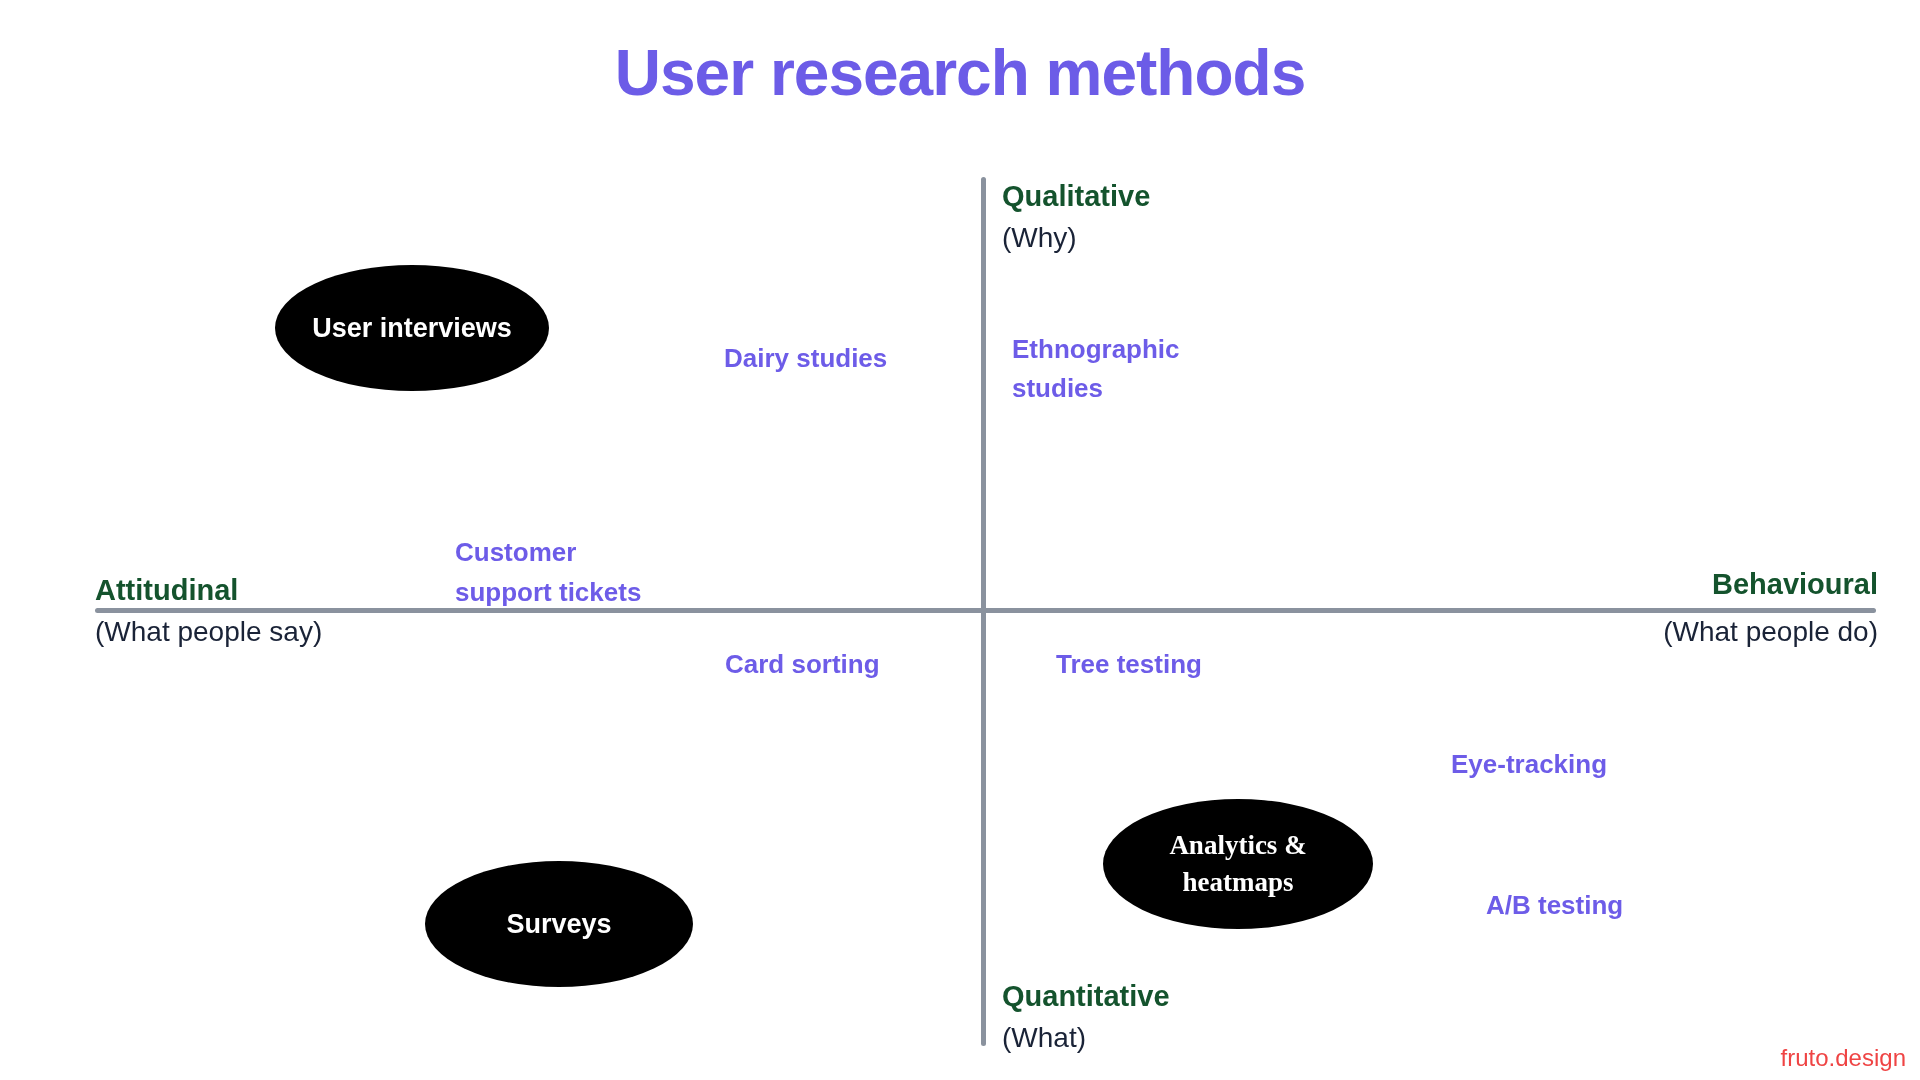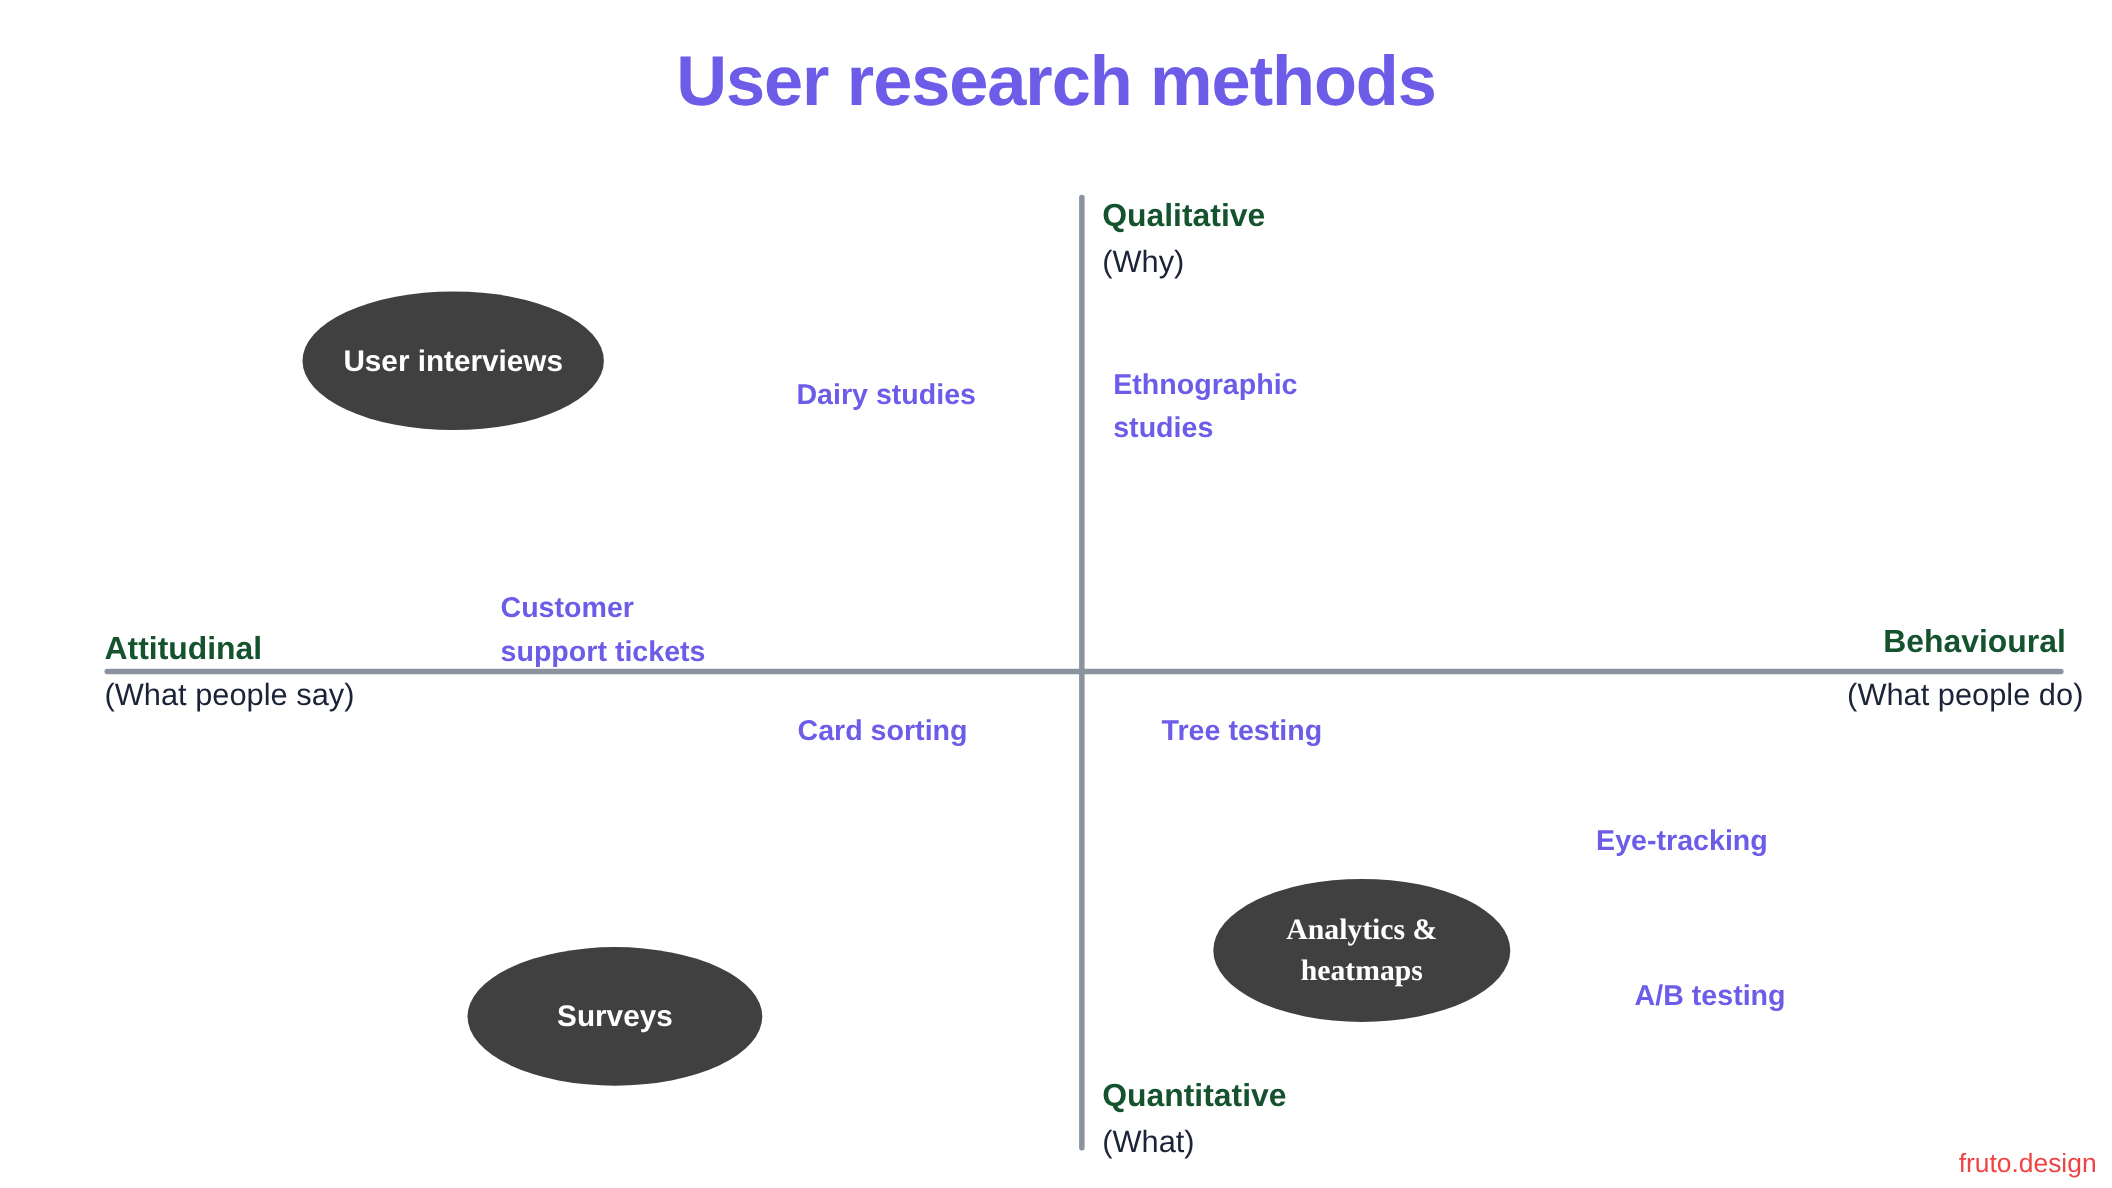--- a/index.html
+++ b/index.html
@@ -48,25 +48,25 @@
     font-weight: normal;
     white-space: nowrap;
   }
   .qual-label  { left: 1002px; top: 180px; }
   .qual-sub    { left: 1002px; top: 222px; }
   .quant-label { left: 1002px; top: 980px; }
   .quant-sub   { left: 1002px; top: 1022px; }
   .att-label   { left: 95px; top: 574px; }
   .att-sub     { left: 95px; top: 616px; }
   .beh-label   { right: 42px; top: 568px; text-align: right; }
-  .beh-sub     { right: 26px; top: 616px; }
+  .beh-sub     { right: 42px; top: 616px; }
 
   .ellipse {
     position: absolute;
-    background: #404040;
+    background: #000000;
     border-radius: 50%;
     display: flex;
     align-items: center;
     justify-content: center;
     text-align: center;
     color: #ffffff;
     font-size: 27px;
     font-weight: bold;
     line-height: 37px;
   }

